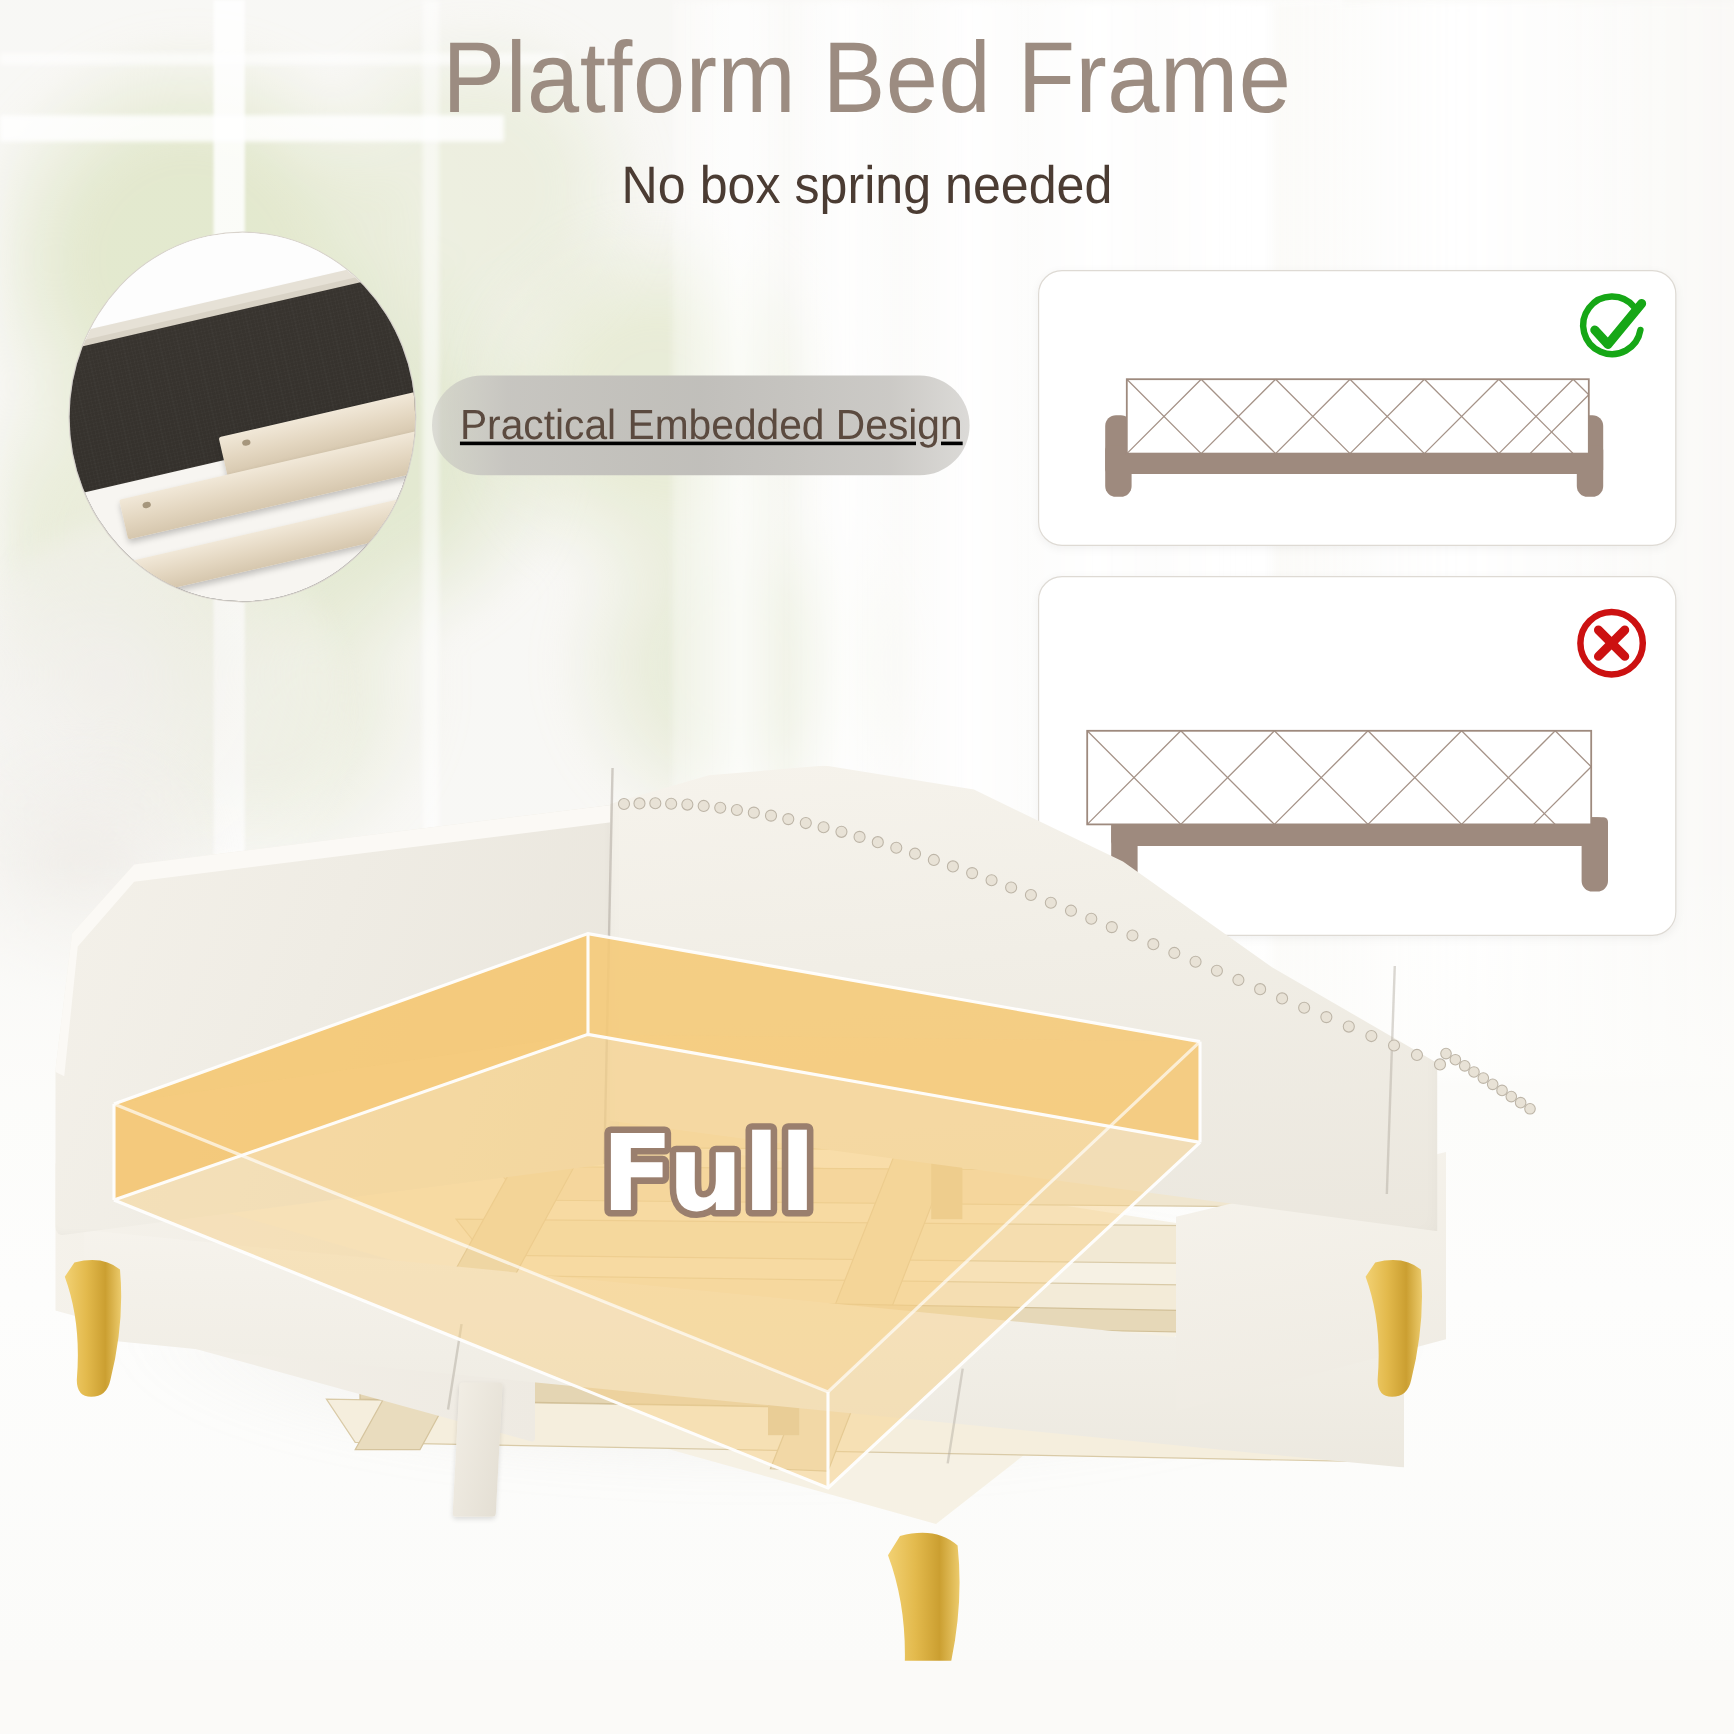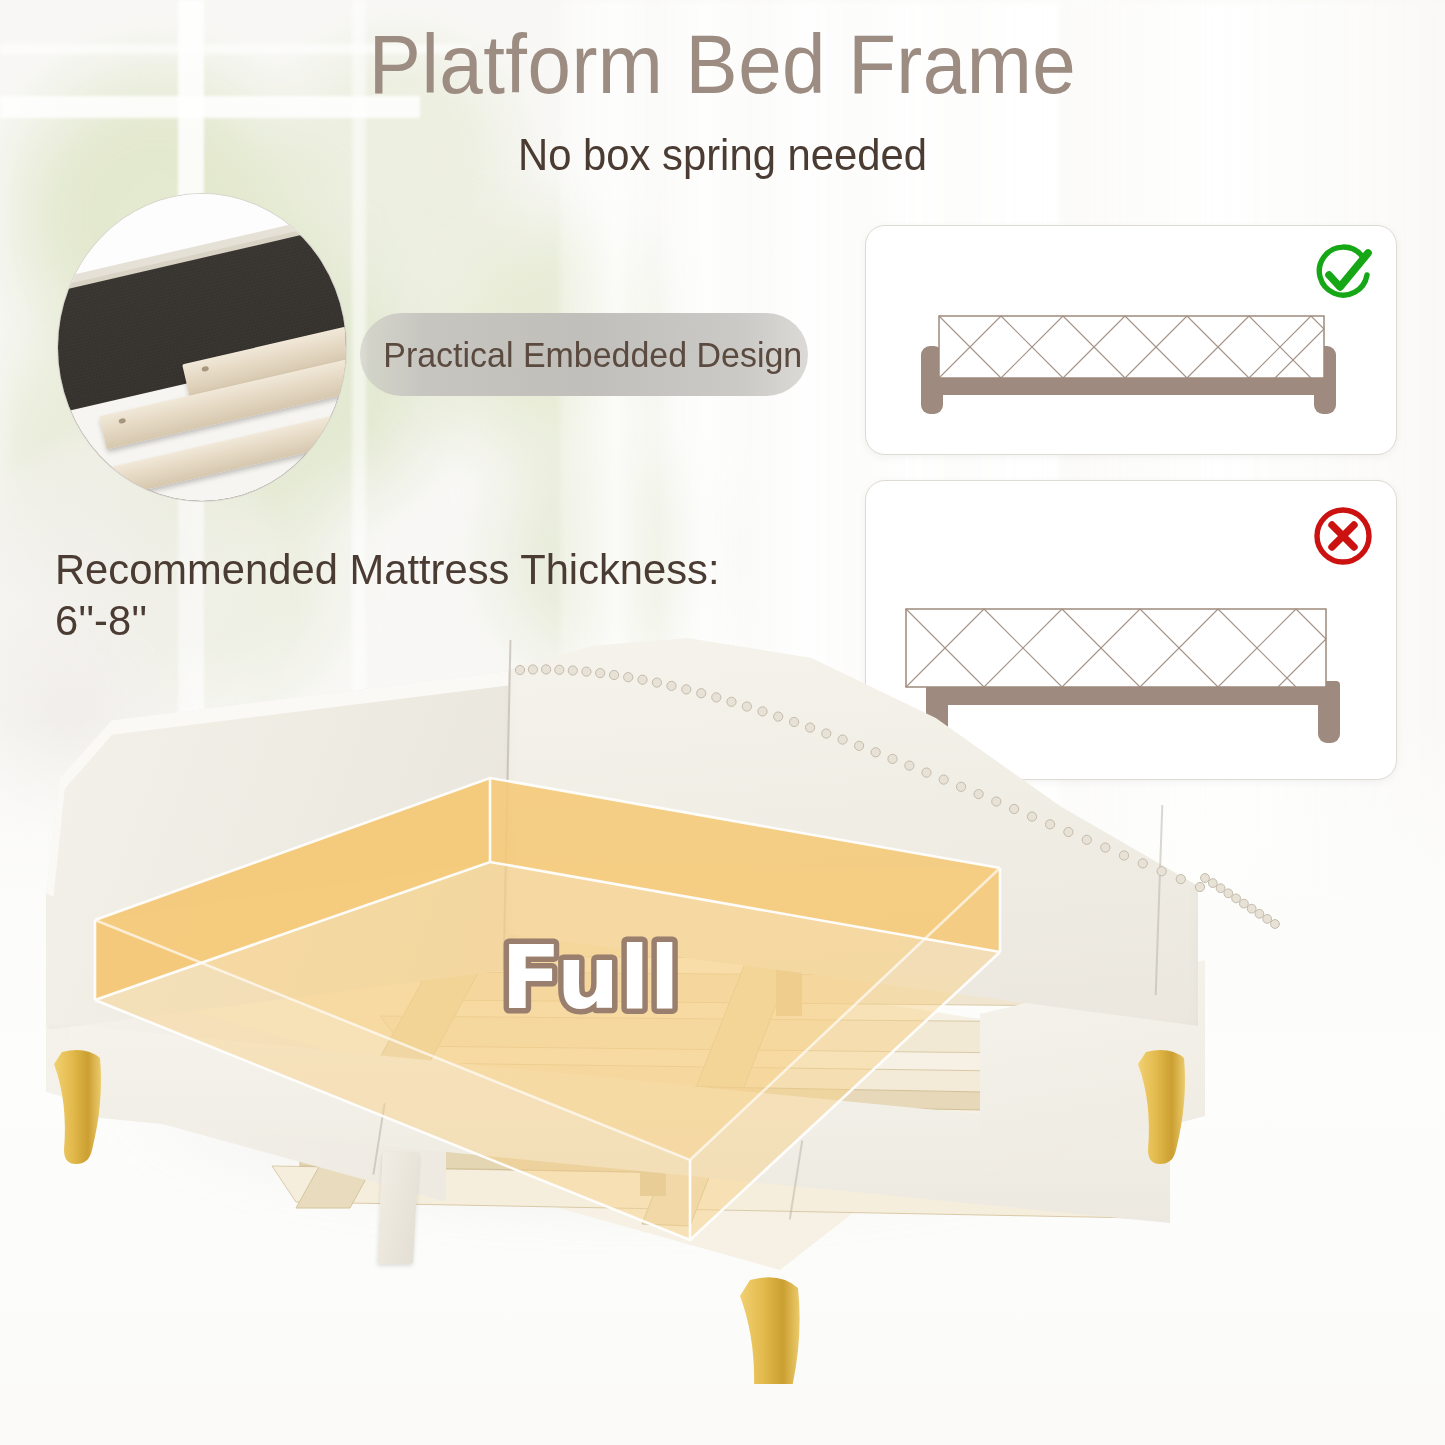--- a/index.html
+++ b/index.html
@@ -125,21 +125,21 @@
   
   .pill{
     position:absolute;left:360px;top:313px;width:448px;height:83px;
     border-radius:42px;
     background:linear-gradient(90deg,
       rgba(200,198,194,.55) 0%,
       rgba(196,194,190,.92) 14%,
       rgba(190,188,184,.95) 50%,
       rgba(198,196,192,.90) 85%,
       rgba(206,204,200,.72) 100%);
-    display:flex;align-items:center;
+    display:flex;align-items:center;text-decoration:underline;
   }
   .pill-label{
     font-size:35px;color:#5b4a3f;white-space:nowrap;
     padding-left:24px;transform:scaleX(.97);transform-origin:0 50%;
   }
 
   
   .rec-block{position:absolute;left:55px;top:545px;width:760px;color:#4b3c33;}
   .rec-l1{font-size:43px;line-height:1.12;white-space:nowrap;transform:scaleX(.97);transform-origin:0 50%;}
   .rec-l2{font-size:43px;line-height:1.3;transform:scaleX(.97);transform-origin:0 50%;}
@@ -276,24 +276,20 @@
           <span class="hole"></span>
         </div>
       <div class="ic-slat ic-slat-c"></div>
     </div>
   </div>
 
   <div class="pill">
     <span class="pill-label">Practical Embedded Design</span>
   </div>
 
-  <div class="rec-block">
-    <div class="rec-l1">Recommended Mattress Thickness:</div>
-    <div class="rec-l2">6''-8''</div>
-  </div>
 
   <div class="card card-ok">
     <svg class="badge" viewBox="0 0 66 66">
       <path d="M52 14 A24 24 0 1 0 57 33" fill="none" stroke="#16a716" stroke-width="5.4" stroke-linecap="round"></path>
       <path d="M19 33 L30 45 L58 11" fill="none" stroke="#16a716" stroke-width="7.6" stroke-linecap="round" stroke-linejoin="round"></path>
     </svg>
     <svg class="diagram" viewBox="0 0 530 228" preserveAspectRatio="none">
 
       <g>
         <rect x="55" y="120" width="22" height="68" rx="9" fill="#9e8a7e"></rect>

